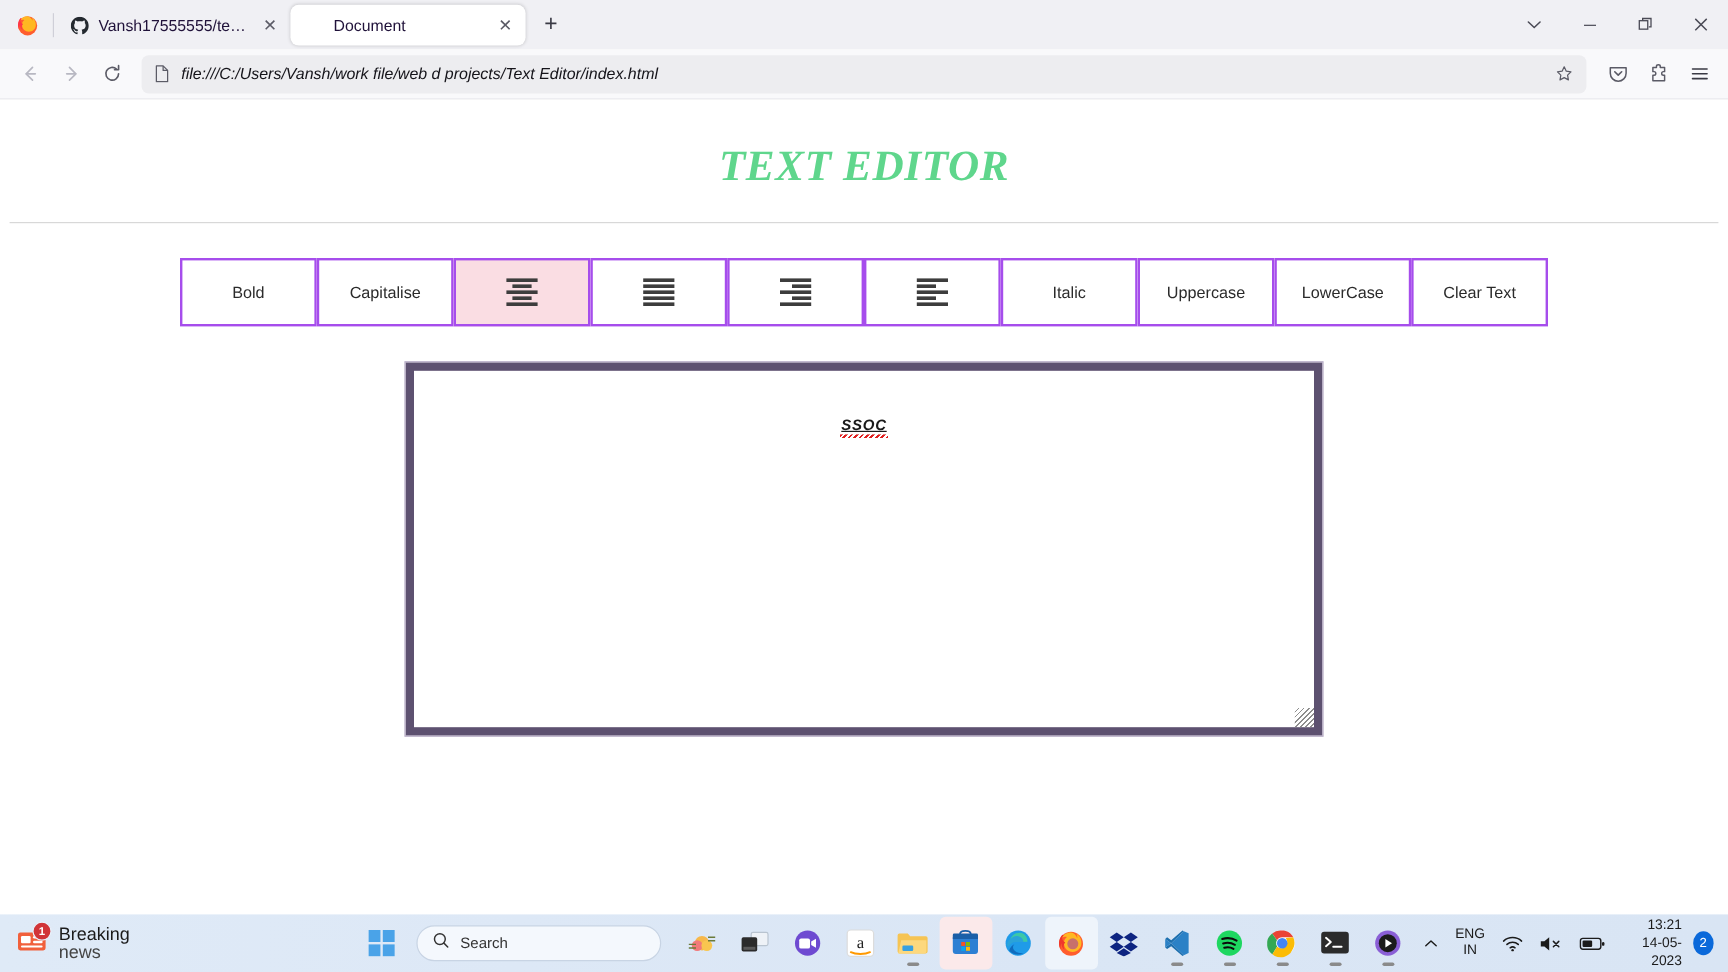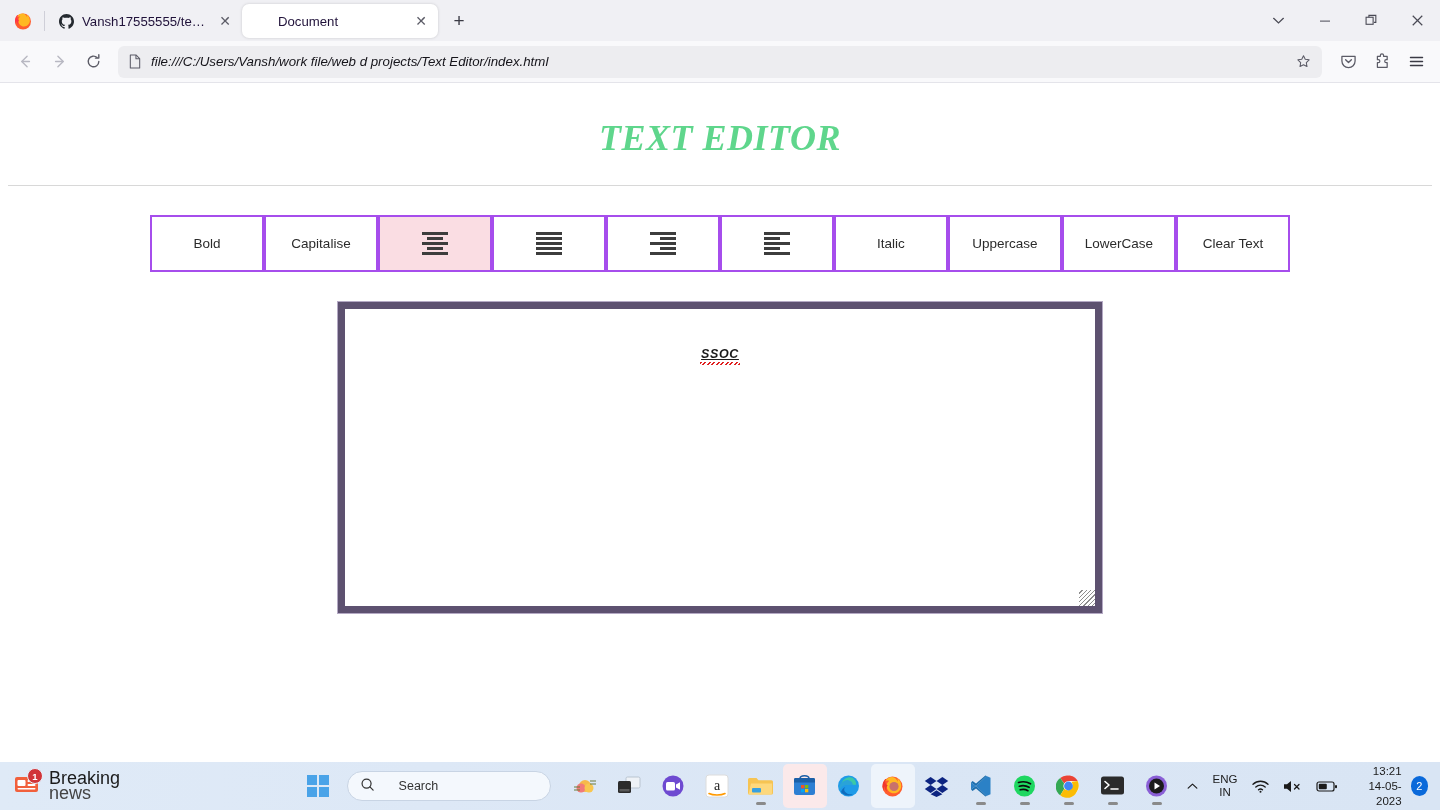--- a/index.html
+++ b/index.html
@@ -111,28 +111,28 @@
     background: linear-gradient(90deg,#dfeaf7 0%, #dde8f6 30%, #dae6f5 60%, #d9e5f4 100%);
     display:flex; align-items:center;
   }
   .tb-news { display:flex; align-items:center; gap:9px; padding-left:14px; width:300px; }
   .news-icon { position:relative; width:26px; height:26px; }
   .news-badge {
     position:absolute; top:-5px; left:13px; width:16px;height:16px;border-radius:50%;
     background:#d13438; color:#fff; font-size:9.5px; display:flex;align-items:center;justify-content:center;
     font-weight:bold; border:1.5px solid #e8f0fa;
   }
-  .news-text { font-size:18px; color:#1b1b1b; line-height:15px; }
+  .news-text { font-size:15px; color:#1b1b1b; line-height:15px; }
   .news-text .sub { color:#444; }
 
   .tb-center { display:flex; align-items:center; gap:0; margin-left:14px; }
   .start-btn { width:30px;height:30px;display:flex;align-items:center;justify-content:center;margin-right:14px;}
   .searchbox {
     width:204px; height:30px; background:#f4f8fd; border:1px solid #c8d4e4; border-radius:15px;
-    display:flex; align-items:center; gap:24px; padding:0 8px 0 12px; margin-right:12px;
+    display:flex; align-items:center; gap:9px; padding:0 8px 0 12px; margin-right:12px;
   }
   .searchbox .sfx { font-size:12.5px; color:#333; }
   .tb-icon { width:44px;height:44px;display:flex;align-items:center;justify-content:center;position:relative;border-radius:5px;}
   .tb-icon.running:after {
     content:""; position:absolute; bottom:3px; left:50%; transform:translateX(-50%);
     width:10px;height:3px;border-radius:2px;background:#8a8a8a;
   }
   .tb-icon.active-app { background:#eef4fb; }
   .tb-icon.active-app:after { background:#0a69da; width:14px; }
   .tb-icon.store-app { background:#fbe9ea; }

